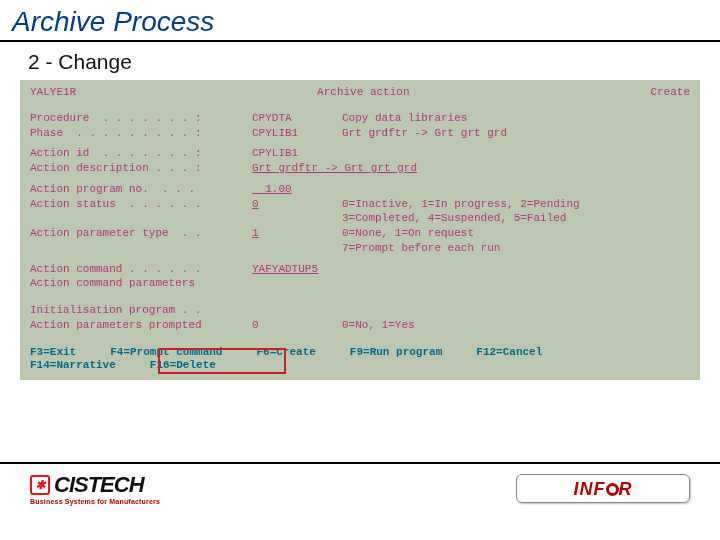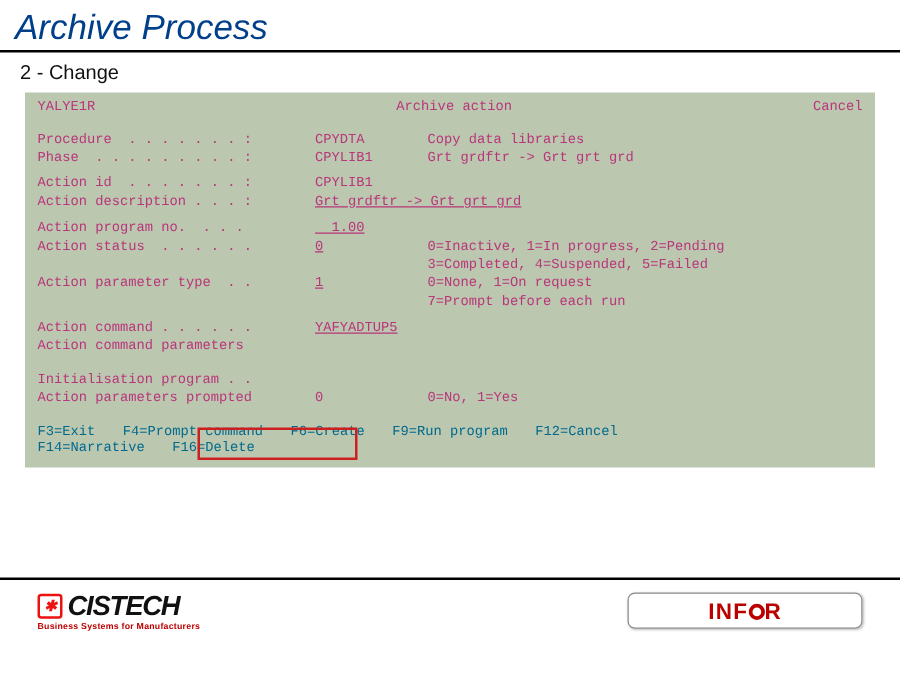--- a/index.html
+++ b/index.html
@@ -15,23 +15,23 @@
     font-size: 28px;
     font-style: italic;
     padding: 6px 12px 2px 12px;
   }
   .hr-line {
     height: 2px;
     background: #000;
     margin: 0 0 4px 0;
   }
   .subtitle {
-    font-size: 16px;
+    font-size: 21px;
     color: #111;
-    padding: 4px 28px 6px 16px;
+    padding: 4px 28px 6px 28px;
   }
   .terminal {
     margin: 0 20px;
     background: #bcc7af;
     font-family: "Courier New", monospace;
     font-size: 11px;
     line-height: 1.25;
     color: #b8367b;
     padding: 6px 10px 8px 10px;
     position: relative;
@@ -44,21 +44,21 @@
   .field-row { display: flex; margin-bottom: 1px; }
   .f-label { width: 222px; white-space: pre; }
   .f-value { width: 90px; white-space: pre; }
   .f-desc { flex: 1; white-space: pre; color: #b8367b; }
   .section-gap { height: 6px; }
   .underline { text-decoration: underline; }
   .fkeys {
     color: #006a8e;
     margin-top: 6px;
   }
-  .fkey-row { display: flex; gap: 0; }
+  .fkey-row { display: flex; gap: 12px; font-weight: bold; }
   .fkey { white-space: pre; padding-right: 22px; }
   .fkey-highlight {
     position: absolute;
     border: 2px solid #cc2020;
     width: 128px;
     height: 26px;
     left: 138px;
     bottom: 6px;
     pointer-events: none;
   }
@@ -108,21 +108,22 @@
     color: #b00;
     font-weight: bold;
     letter-spacing: 0.2px;
   }
   .logo-right {
     border: 1px solid #888;
     border-radius: 6px;
     padding: 4px 10px 2px 10px;
     box-shadow: 1px 1px 2px rgba(0,0,0,.25);
     text-align: center;
-    width: 188px;
+    width: 174px;
+    font-style: italic;
   }
   .infor-word {
     font-family: Arial, sans-serif;
     font-weight: 900;
     color: #b00;
     font-size: 18px;
     letter-spacing: 1px;
   }
   .infor-word .o {
     display: inline-block;
@@ -145,21 +146,21 @@
 <body>
 
 <div class="slide-title">Archive Process</div>
 <div class="hr-line"></div>
 <div class="subtitle">2 - Change</div>
 
 <div class="terminal">
   <div class="t-header">
     <span class="t-hdr-left">YALYE1R</span>
     <span class="t-hdr-center">Archive action</span>
-    <span class="t-hdr-right">Cancel</span>
+    <span class="t-hdr-right">Create</span>
   </div>
 
   <div class="section-gap"></div>
 
   <div class="field-row">
     <span class="f-label">Procedure  . . . . . . . :</span>
     <span class="f-value">CPYDTA</span>
     <span class="f-desc">Copy data libraries</span>
   </div>
   <div class="field-row">

